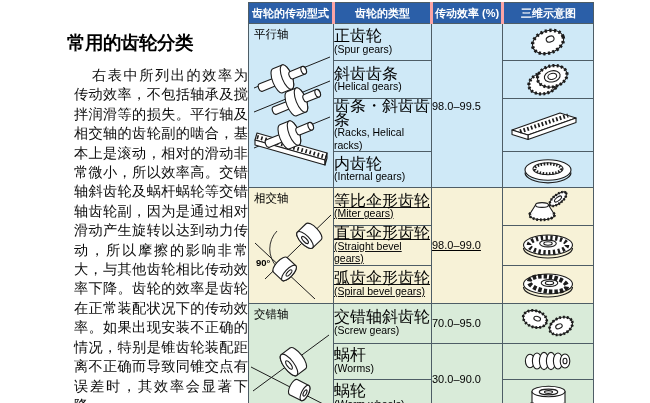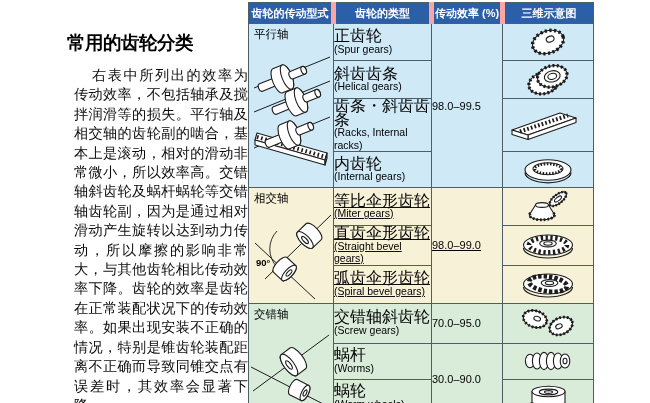--- a/index.html
+++ b/index.html
@@ -27,21 +27,21 @@
     border-collapse:collapse;table-layout:fixed;
     border:1px solid var(--border);
   }
   .gear-table td,.gear-table th{
     border:1px solid var(--border);
     padding:0;overflow:hidden;
   }
   .gear-table thead th{
     background:var(--header_bg);color:var(--header_text);
     font-size:11px;font-weight:bold;height:20px;
-    border-right:5px solid #fca5a5;
+    border-right:3px solid #fca5a5;
   }
   .gear-table thead th:last-child{border-right:1px solid var(--border);}
   .bg-p{background:var(--parallel_bg);}
   .bg-i{background:var(--intersecting_bg);text-decoration:underline;}
   .bg-c{background:var(--crossed_bg);}
   .type-cell{vertical-align:middle;padding:2px 3px 2px 7px;}
   .type-cn{font-size:16px;line-height:13.5px;color:#000;}
   .type-en{font-size:10.5px;line-height:12.5px;color:#000;}
   .eff-cell{text-align:left;vertical-align:middle;font-size:11px;color:#000;}
   .icon-cell{text-align:center;vertical-align:middle;}
@@ -142,21 +142,21 @@
             <ellipse cx="48" cy="14.5" rx="15" ry="10.5" fill="none" stroke="#1c1c1c" stroke-width="3.2" stroke-dasharray="2 2.2"></ellipse>
             <ellipse class="pc" cx="48" cy="14.5" rx="8" ry="5.5"></ellipse>
             <ellipse class="pc" cx="48" cy="14.5" rx="4.5" ry="3"></ellipse>
           </g>
         </svg>
       </td>
     </tr>
     <tr style="height:40px">
       <td class="type-cell bg-p">
         <div class="type-cn">齿条・斜齿齿条</div>
-        <div class="type-en">(Racks, Internal racks)</div>
+        <div class="type-en">(Racks, Helical racks)</div>
       </td>
       <td class="icon-cell bg-p">
         <svg width="87" height="38" viewBox="0 0 87 38">
           <path class="pc" d="M7 24 L55 7 L71 12 L23 29 Z"></path>
           <path class="pc" d="M23 29 L71 12 L71 16.5 L23 33.5 Z"></path>
           <path class="pc" d="M7 24 L23 29 L23 33.5 L7 28.5 Z"></path>
           <line x1="15" y1="25.5" x2="63" y2="9.5" stroke="#1c1c1c" stroke-width="4" stroke-dasharray="1.7 2.1"></line>
         </svg>
       </td>
     </tr>

